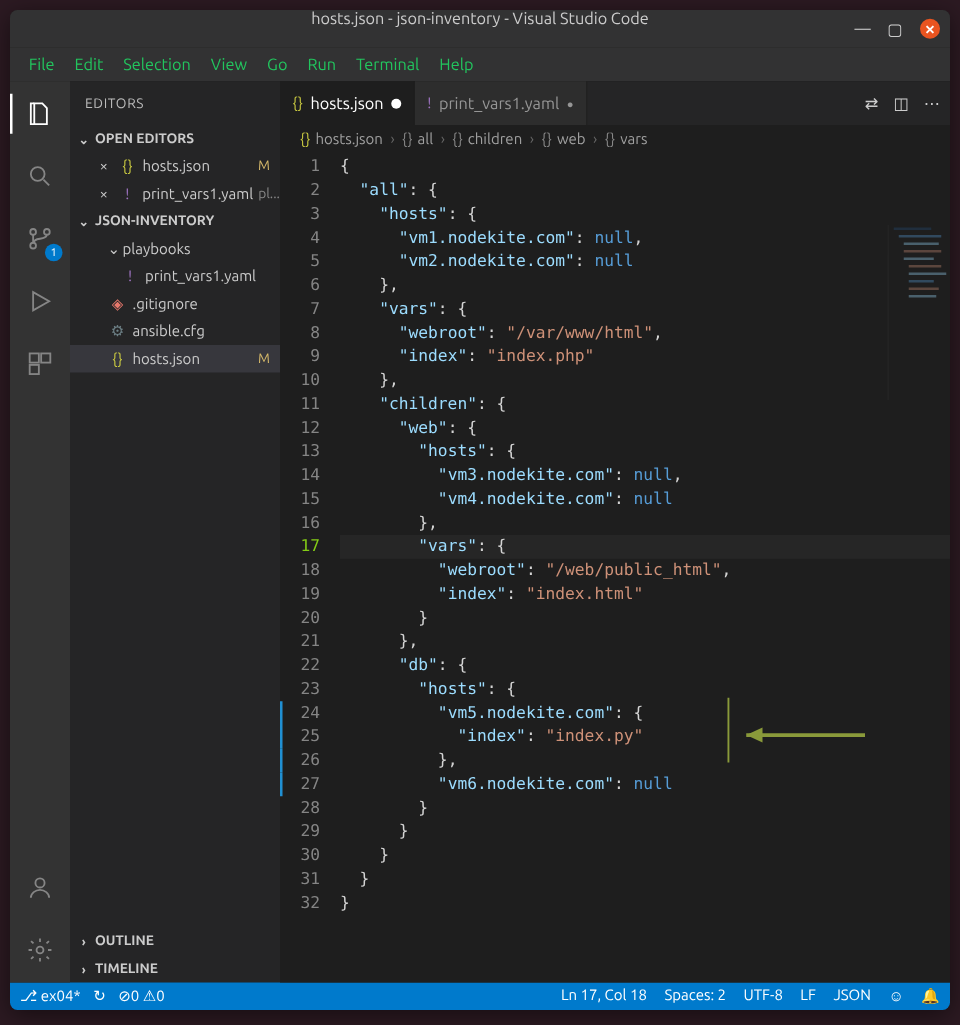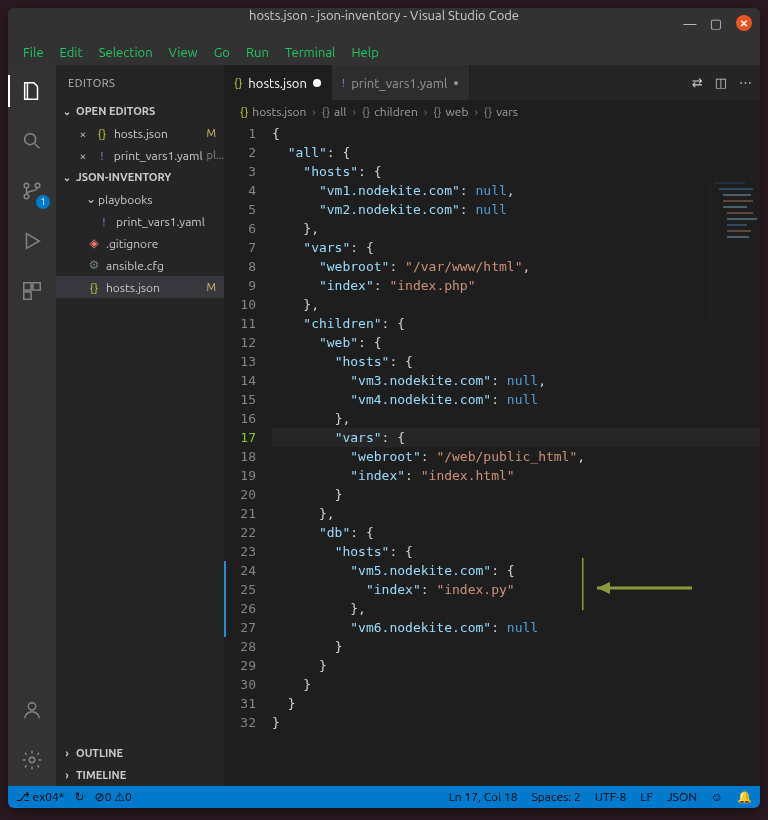--- a/index.html
+++ b/index.html
@@ -243,21 +243,21 @@
   .k  { color:#9cdcfe; }  
   .s  { color:#ce9178; }  
   .n  { color:#569cd6; }
   .arrow-annot {
     position:absolute;
     pointer-events:none;
   }
   .statusbar {
     height: 22px;
     background: #007acc;
-    color: #000000;
+    color: #ffffff;
     display:flex;align-items:center;
     font-size: 12px;
     padding: 0 8px;
     gap: 10px;
   }
   .statusbar .right { margin-left:auto;display:flex;gap:14px;align-items:flex-start;}
   .icon-svg { width:22px;height:22px; }
   .fic-json { color:#cbcb41; }
   .fic-yaml { color:#a074c4; }
   .fic-git  { color:#e8786c; }

